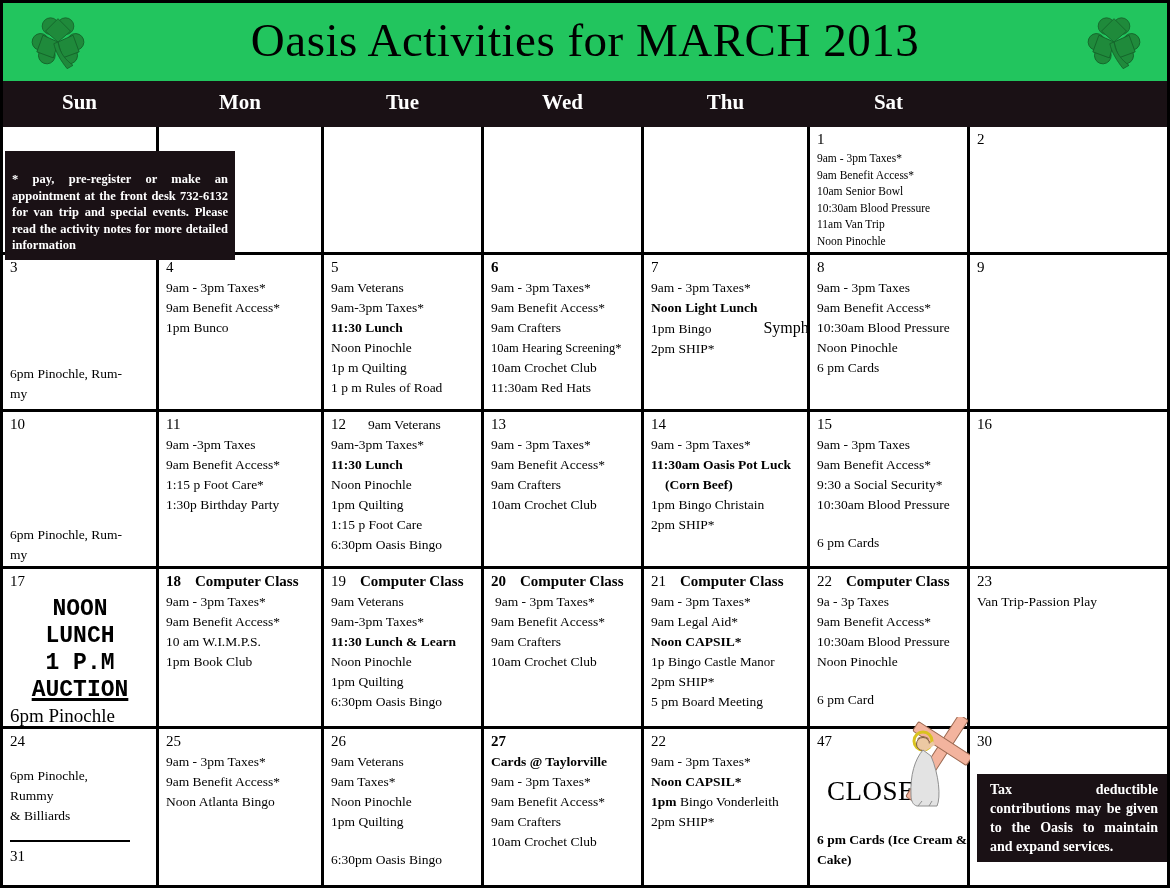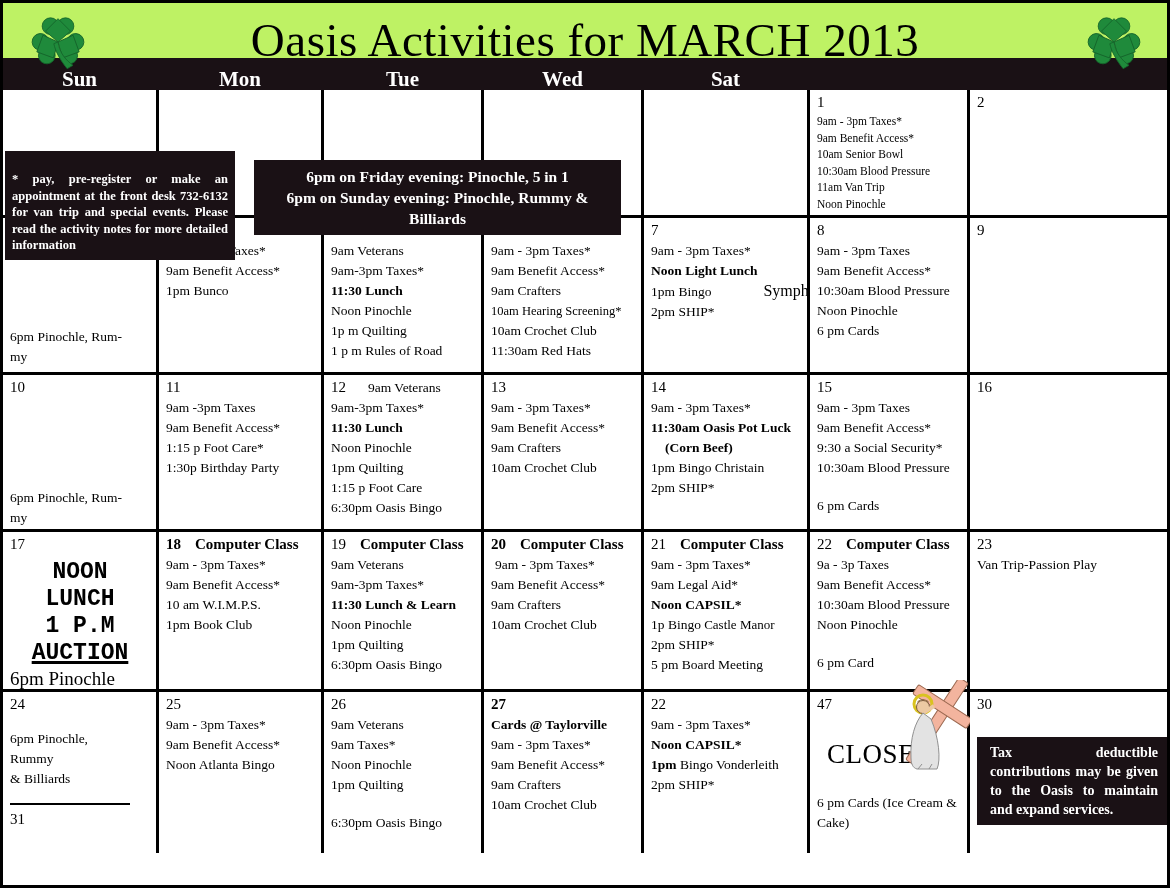--- a/index.html
+++ b/index.html
@@ -1,26 +1,26 @@
 <!DOCTYPE html>
 <html><head>
 <meta charset="utf-8">
 <style>
   html,body{margin:0;padding:0;background:#e8e8e8;}
   .page{position:relative;width:1164px;height:882px;background:#fff;border:3px solid #000;
         font-family:"Liberation Serif",serif;color:#000;overflow:hidden;}
   
-  .titleband{position:relative;height:55px;background:#bef264;}
+  .titleband{position:relative;height:78px;background:#22c55e;}
   .pagetitle{text-align:center;font-size:47px;line-height:74px;letter-spacing:0.5px;white-space:nowrap;}
   .shamrock{position:absolute;top:4px;width:78px;height:70px;}
   .shamrock.left{left:16px;}
   .shamrock.right{right:14px;}
   
   .dow{display:grid;grid-template-columns:153px 162px 157px 157px 163px 157px 197px;gap:3px;
-       background:#1a1115;height:32px;}
+       background:#1a1115;height:46px;}
   .dow div{color:#fff;font-weight:bold;font-size:21px;line-height:42px;text-align:center;background:#1a1115;}
   
   .grid{display:grid;grid-template-columns:153px 162px 157px 157px 163px 157px 197px;
         grid-template-rows:125px 154px 154px 157px 161px;gap:3px;background:#000;}
   .cell{background:#fff;position:relative;padding:2px 2px 2px 7px;font-size:13.5px;}
   .daterow{line-height:21px;white-space:nowrap;}
   .date{font-size:15px;}
   .dx{margin-left:22px;font-size:13.5px;}
   .hdr{margin-left:14px;font-weight:bold;font-size:15px;}
   .line{line-height:20px;white-space:nowrap;}
@@ -28,21 +28,21 @@
   .sm{font-size:11.5px;line-height:16.5px;}
   .sm2{font-size:12.5px;}
   .sub{font-size:16px;padding-left:48px;}
   .sub2{font-size:13px;}
   .md{font-size:19px;margin-top:2px;}
   .date31{font-size:15px;line-height:22px;}
   .big{font-family:Liberation Mono, monospace;font-weight:bold;font-size:23px;line-height:27px;
        text-align:center;white-space:normal;margin-left:-4px;}
   .u{text-decoration:underline;text-decoration-thickness:3px;}
   .closed{font-size:27px;line-height:30px;margin-left:10px;letter-spacing:0.5px;}
-  .wrap{white-space:normal;width:152px;line-height:20px;}
+  .wrap{white-space:normal;width:152px;line-height:20px;font-weight:bold;}
   .hrline{border-top:2px solid #000;width:120px;margin:14px 0 3px 0;height:0;}
   .blackbox{background:#1a1115;color:#fff;font-weight:bold;font-size:14px;line-height:19px;
             text-align:justify;padding:6px 13px;width:168px;margin-top:22px;}
   
   .note{position:absolute;background:#1a1115;color:#fff;font-weight:bold;z-index:5;}
   .note-register{left:2px;top:148px;width:216px;font-size:12.5px;line-height:16.5px;
                  text-align:justify;padding:20px 7px 6px 7px;}
   .note-evening{left:251px;top:157px;width:351px;text-align:center;font-size:15.5px;line-height:21px;
                 padding:6px 8px;}
   .jesus{position:absolute;top:-12px;right:-3px;z-index:6;}
@@ -94,20 +94,21 @@
         <path d="M0,0 C2,14 10,22 18,28 L11,32 C3,22 -3,12 -5,2 Z"></path>
       </g>
     </svg>
   </div>
 
   <div class="dow">
     <div>Sun</div>
     <div>Mon</div>
     <div>Tue</div>
     <div>Wed</div>
+    <div>Thu</div>
     <div>Sat</div>
   </div>
 
   <div class="grid" id="calgrid">
       <div class="cell"></div>
       <div class="cell"></div>
       <div class="cell"></div>
       <div class="cell"></div>
       <div class="cell"></div>
       <div class="cell">
@@ -322,18 +323,14 @@
           <path d="M22,89 L26,84 M33,89 L36,84" stroke="#909090"></path>
         </svg>
       </div>
       <div class="cell">
         <div class="daterow"><span class="date">30</span></div>
         <div class="blackbox">Tax deductible contributions may be given to the Oasis to maintain and expand services.</div>
       </div>
     </div>
 
   <div class="note note-register">* pay, pre-register or make an appointment at the front desk 732-6132 for van trip and special events. Please read the activity notes for more detailed information</div>
-  <div class="note note-evening">
-    <div>6pm on Friday evening: Pinochle, 5 in 1</div>
-    <div>6pm on Sunday evening: Pinochle, Rummy &amp; Billiards</div>
-  </div>
 
 </div>
 
 </body></html>

